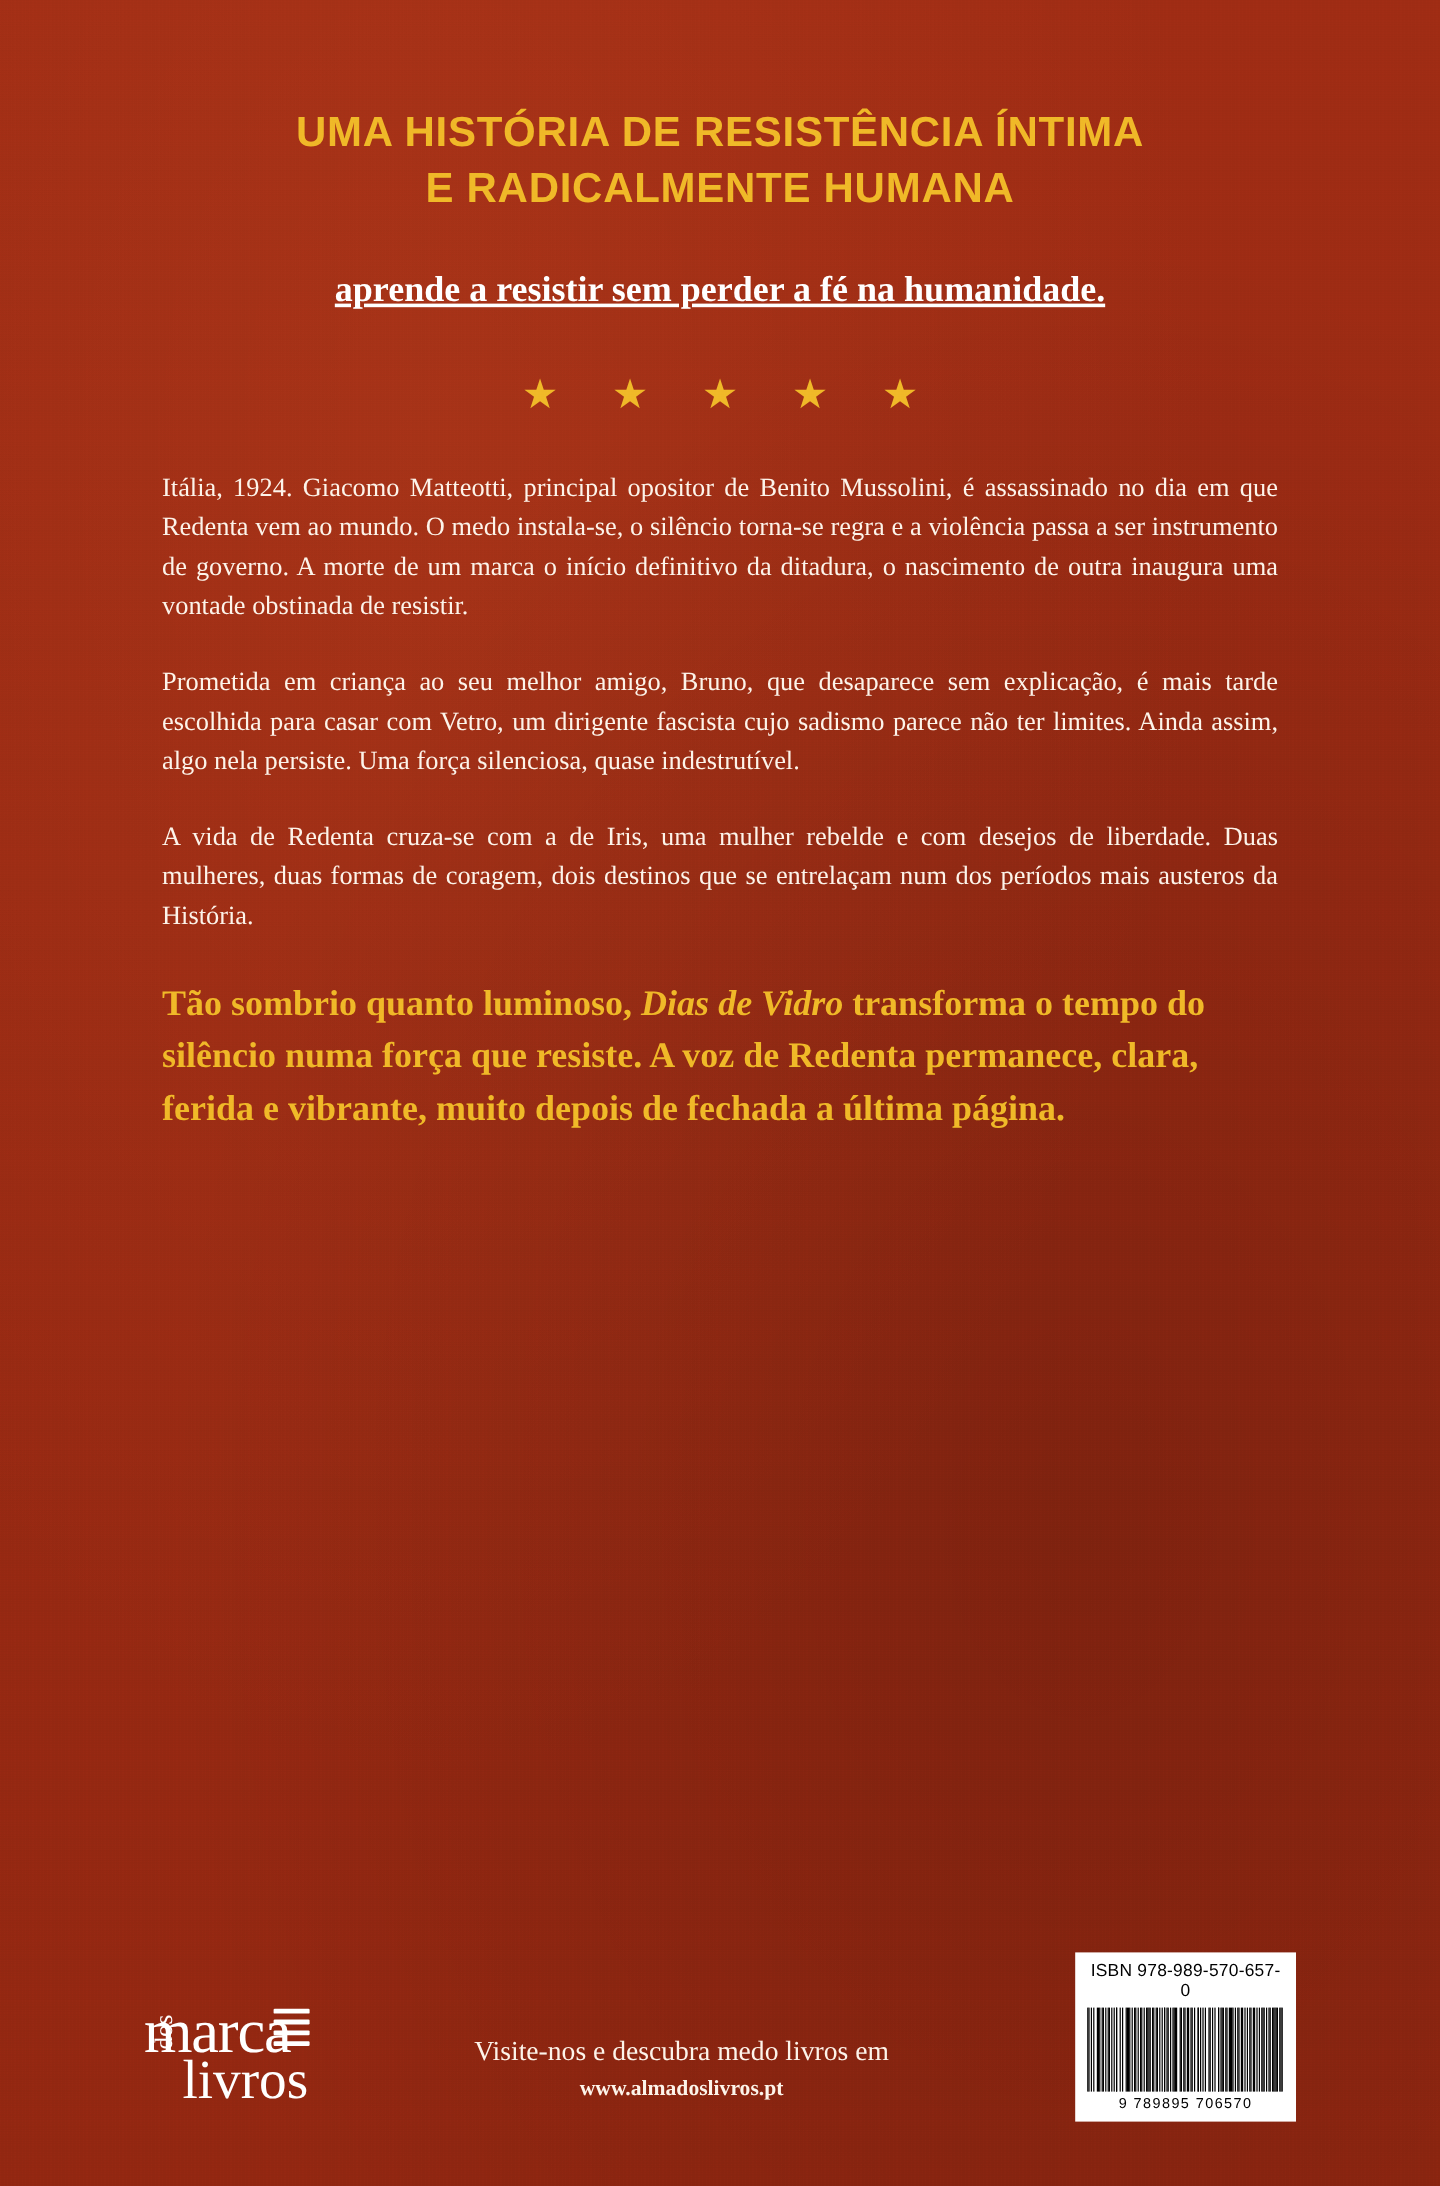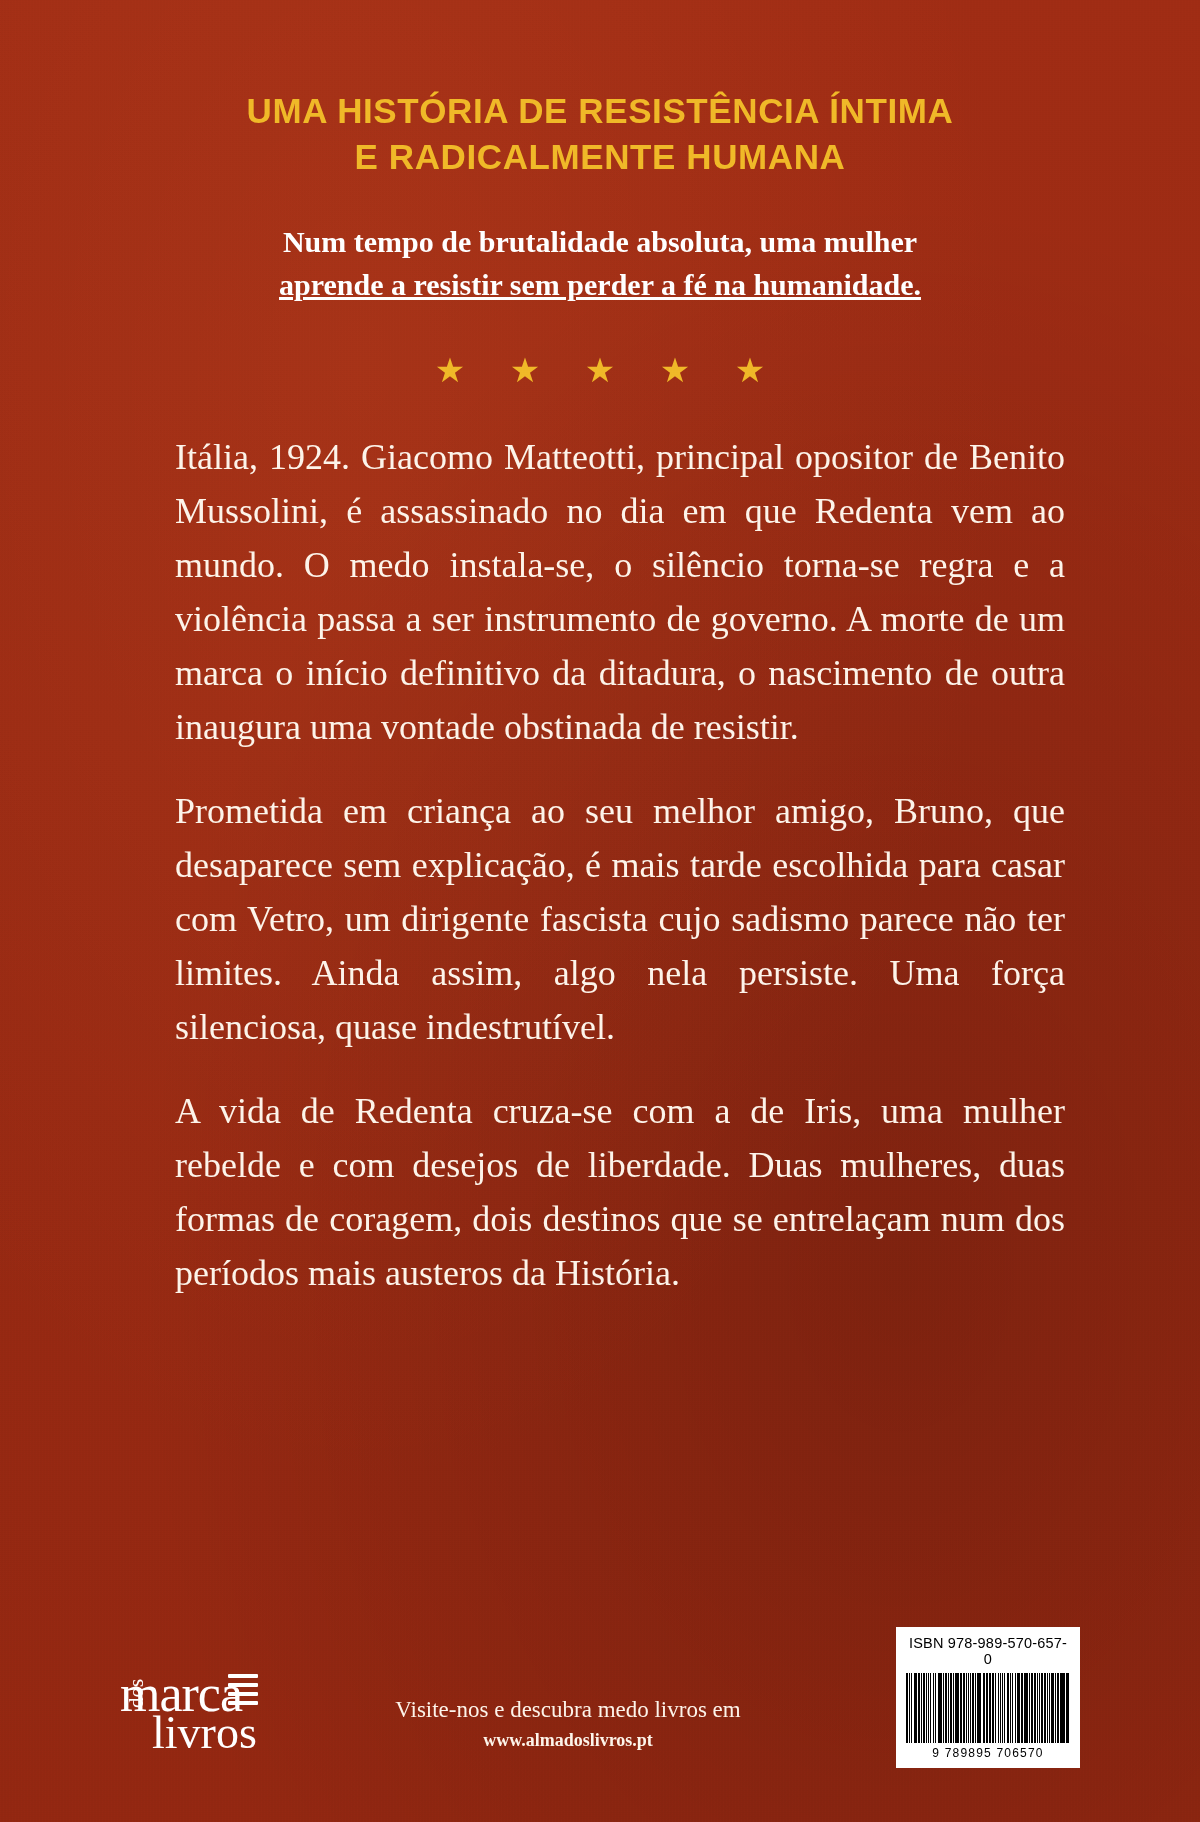--- a/index.html
+++ b/index.html
@@ -65,24 +65,23 @@
     color: #f0b928;
     font-size: 34px;
     letter-spacing: 18px;
     margin-top: 44px;
     padding-left: 18px;
   }
 
   .body-copy {
     margin-top: 40px;
     color: #fdf4ea;
-    font-size: 36px;
+    font-size: 22px;
     line-height: 1.50;
     text-align: justify;
-    margin-left: 40px;
   }
   .body-copy p {
     margin: 0 0 30px 0;
   }
   .body-copy p:last-child { margin-bottom: 0; }
 
   .closing {
     margin-top: 36px;
     color: #f0b928;
     font-weight: bold;
@@ -211,32 +210,34 @@
 
 <div class="page">
   <div class="grain"></div>
 
   <div class="headline">
     <span>UMA HISTÓRIA DE RESISTÊNCIA ÍNTIMA</span>
     <span class="l2">E RADICALMENTE HUMANA</span>
   </div>
 
   <div class="subhead">
-    <span>Num tempo de brutalidade absoluta, uma mulher</span>
     <span class="l2">aprende a resistir sem perder a fé na humanidade.</span>
   </div>
 
   <div class="stars">★ ★ ★ ★ ★</div>
 
   <div class="body-copy">
     <p>Itália, 1924. Giacomo Matteotti, principal opositor de Benito Mussolini, é assassinado no dia em que Redenta vem ao mundo. O medo instala-se, o silêncio torna-se regra e a violência passa a ser instrumento de governo. A morte de um marca o início definitivo da ditadura, o nascimento de outra inaugura uma vontade obstinada de resistir.</p>
     <p>Prometida em criança ao seu melhor amigo, Bruno, que desaparece sem explicação, é mais tarde escolhida para casar com Vetro, um dirigente fascista cujo sadismo parece não ter limites. Ainda assim, algo nela persiste. Uma força silenciosa, quase indestrutível.</p>
     <p>A vida de Redenta cruza-se com a de Iris, uma mulher rebelde e com desejos de liberdade. Duas mulheres, duas formas de coragem, dois destinos que se entrelaçam num dos períodos mais austeros da História.</p>
   </div>
 
+  <div class="closing">
+    <span>Tão sombrio quanto luminoso, </span><em>Dias de Vidro</em><span> transforma o tempo do silêncio numa força que resiste. A voz de Redenta permanece, clara, ferida e vibrante, muito depois de fechada a última página.</span>
+  </div>
 
   <div class="footer">
 
     <div class="logo">
       <div class="alma">marca</div>
       <div class="bars">
         <span></span>
           <span></span>
           <span></span>
           <span></span>

